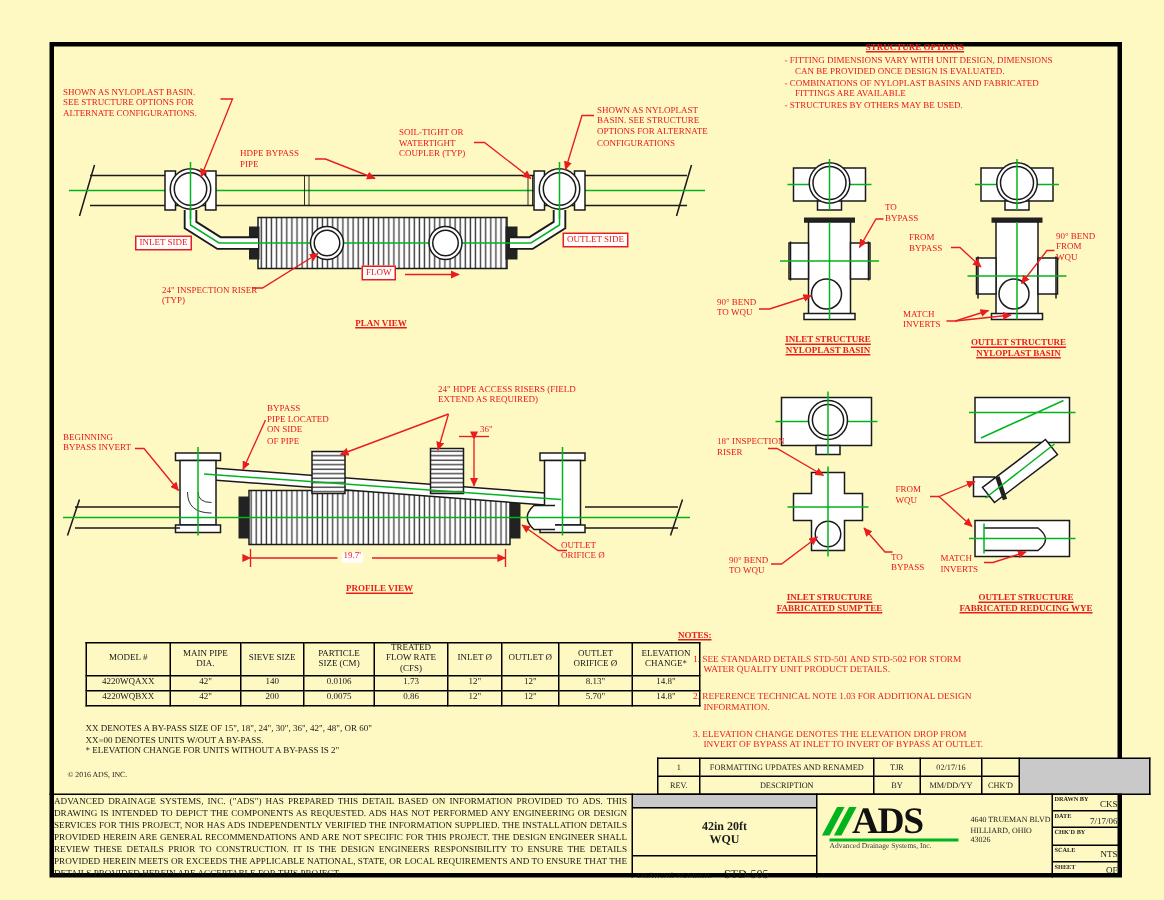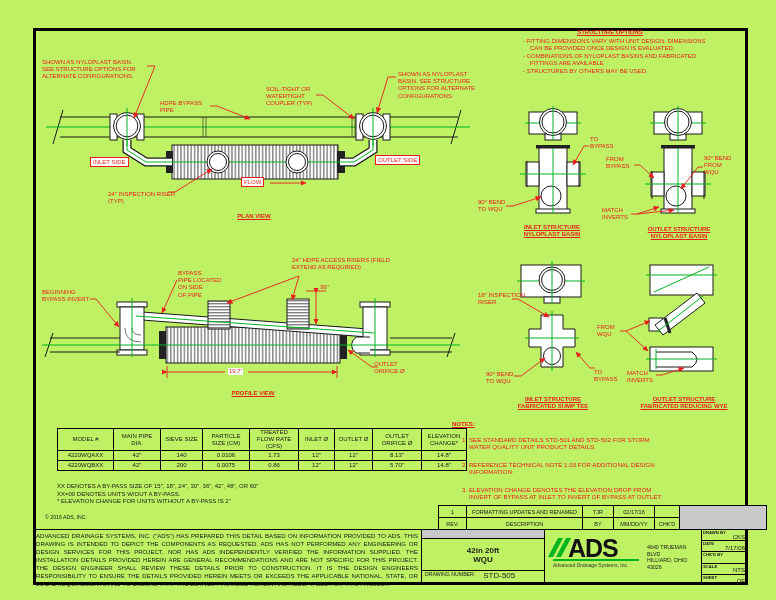--- a/index.html
+++ b/index.html
@@ -1,18 +1,18 @@
 <!DOCTYPE html>
 <html style="--red: #ea1c1c; --green: #00b41e; --gray: #c9c9c9; --ink: #1a1a1a;"><head>
 <meta charset="utf-8">
 <style>
   :root{ --red:#ea1c1c; --green:#00b41e; --gray:#c9c9c9; --ink:#1a1a1a; }
   html,body{margin:0;padding:0;background:#fff;}
-  #sheet{position:relative;width:776px;height:600px;background:#bef264;overflow:hidden;
-         font-family:Liberation Sans, sans-serif;color:var(--ink);}
+  #sheet{position:relative;width:776px;height:600px;background:#fef9c3;overflow:hidden;
+         font-family:Liberation Serif, serif;color:var(--ink);}
   #frame{position:absolute;left:33px;top:28px;width:715px;height:557px;
          border:3px solid #000;box-sizing:border-box;}
   svg{position:absolute;left:0;top:0;}
   .k{stroke:var(--ink);stroke-width:1;fill:none}
   .kw{stroke:var(--ink);stroke-width:1;fill:#fff}
   .kt{stroke:var(--ink);stroke-width:.6;fill:none}
   .dk{fill:#222;stroke:none}
   .g{stroke:var(--green);stroke-width:1;fill:none}
   .rl{stroke:var(--red);stroke-width:.9;fill:none}
   .pO{stroke:var(--ink);stroke-width:9;fill:none}
@@ -363,21 +363,21 @@
   <div class="strip-box" style="left:33px;top:529px;width:389px;height:56px;border-right:1px solid #000;">
     <div style="padding:2px 3px;font-size:6.1px;line-height:1.3;text-align:justify;color:var(--ink);">ADVANCED DRAINAGE SYSTEMS, INC. ("ADS") HAS PREPARED THIS DETAIL BASED ON INFORMATION PROVIDED TO ADS.  THIS DRAWING IS INTENDED TO DEPICT THE COMPONENTS AS REQUESTED.  ADS HAS NOT PERFORMED ANY ENGINEERING OR DESIGN SERVICES FOR THIS PROJECT, NOR HAS ADS INDEPENDENTLY VERIFIED THE INFORMATION SUPPLIED.  THE INSTALLATION DETAILS PROVIDED HEREIN ARE GENERAL RECOMMENDATIONS AND ARE NOT SPECIFIC FOR THIS PROJECT.  THE DESIGN ENGINEER SHALL REVIEW THESE DETAILS PRIOR TO CONSTRUCTION.  IT IS THE DESIGN ENGINEERS RESPONSIBILITY TO ENSURE THE DETAILS PROVIDED HEREIN MEETS OR EXCEEDS THE APPLICABLE NATIONAL, STATE, OR LOCAL REQUIREMENTS AND TO ENSURE THAT THE DETAILS PROVIDED HEREIN ARE ACCEPTABLE FOR THIS PROJECT.</div>
   </div>
 
   <div class="strip-box" style="left:422px;top:529px;width:123px;height:56px;border-right:1px solid #000;">
     <div style="height:8px;background:var(--gray);border-bottom:1px solid #000;"></div>
     <div style="height:31px;display:flex;flex-direction:column;align-items:center;justify-content:center;">
       <div style="font-size:8px;font-weight:bold;">42in  20ft</div>
       <div style="font-size:8px;font-weight:bold;">WQU</div>
     </div>
-    <div style="height:16px;border-top:1px solid #000;display:flex;align-items:flex-start;padding:0 3px;">
+    <div style="height:16px;border-top:1px solid #000;display:flex;align-items:flex-end;padding:0 3px;">
       <span style="font-size:5.2px;">DRAWING NUMBER:</span>
       <span style="font-size:8px;margin-left:8px;">STD-505</span>
     </div>
   </div>
 
   <div class="strip-box" style="left:545px;top:529px;width:157px;height:56px;border-right:1px solid #000;">
     <div style="position:absolute;left:8px;top:8px;">
       <div style="display:flex;">
         <span class="slash"></span>
         <span class="slash"></span>

